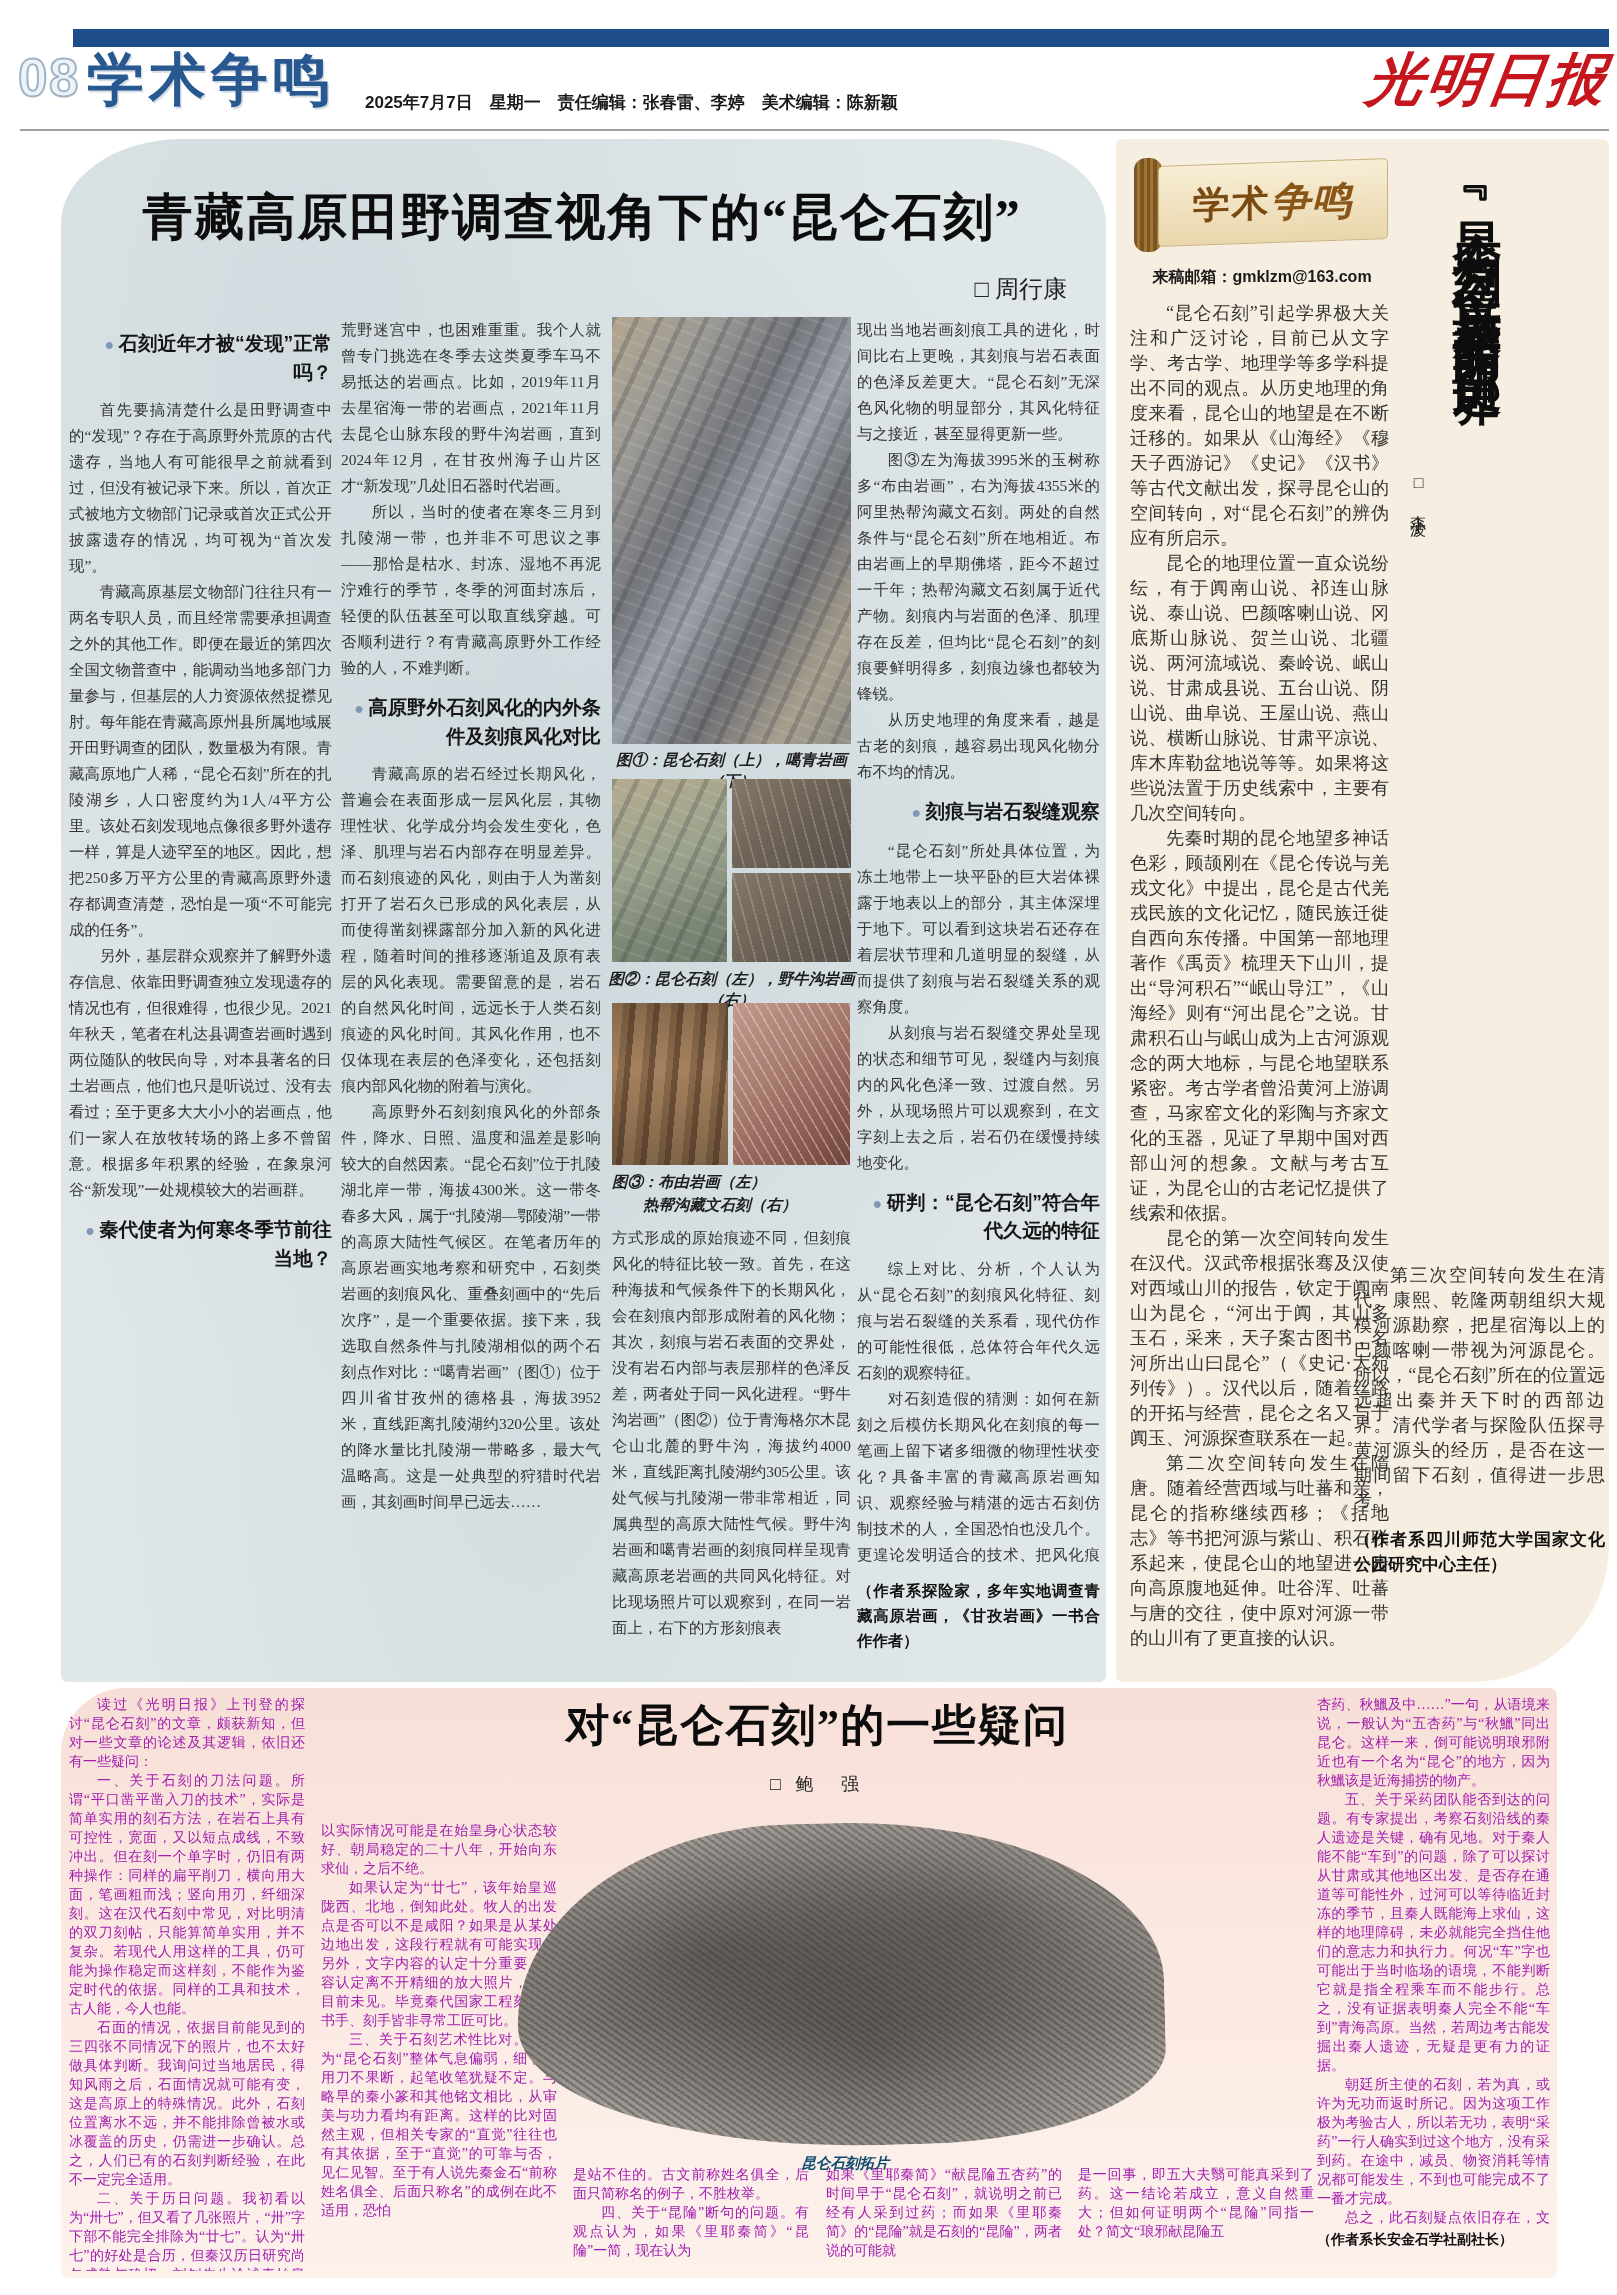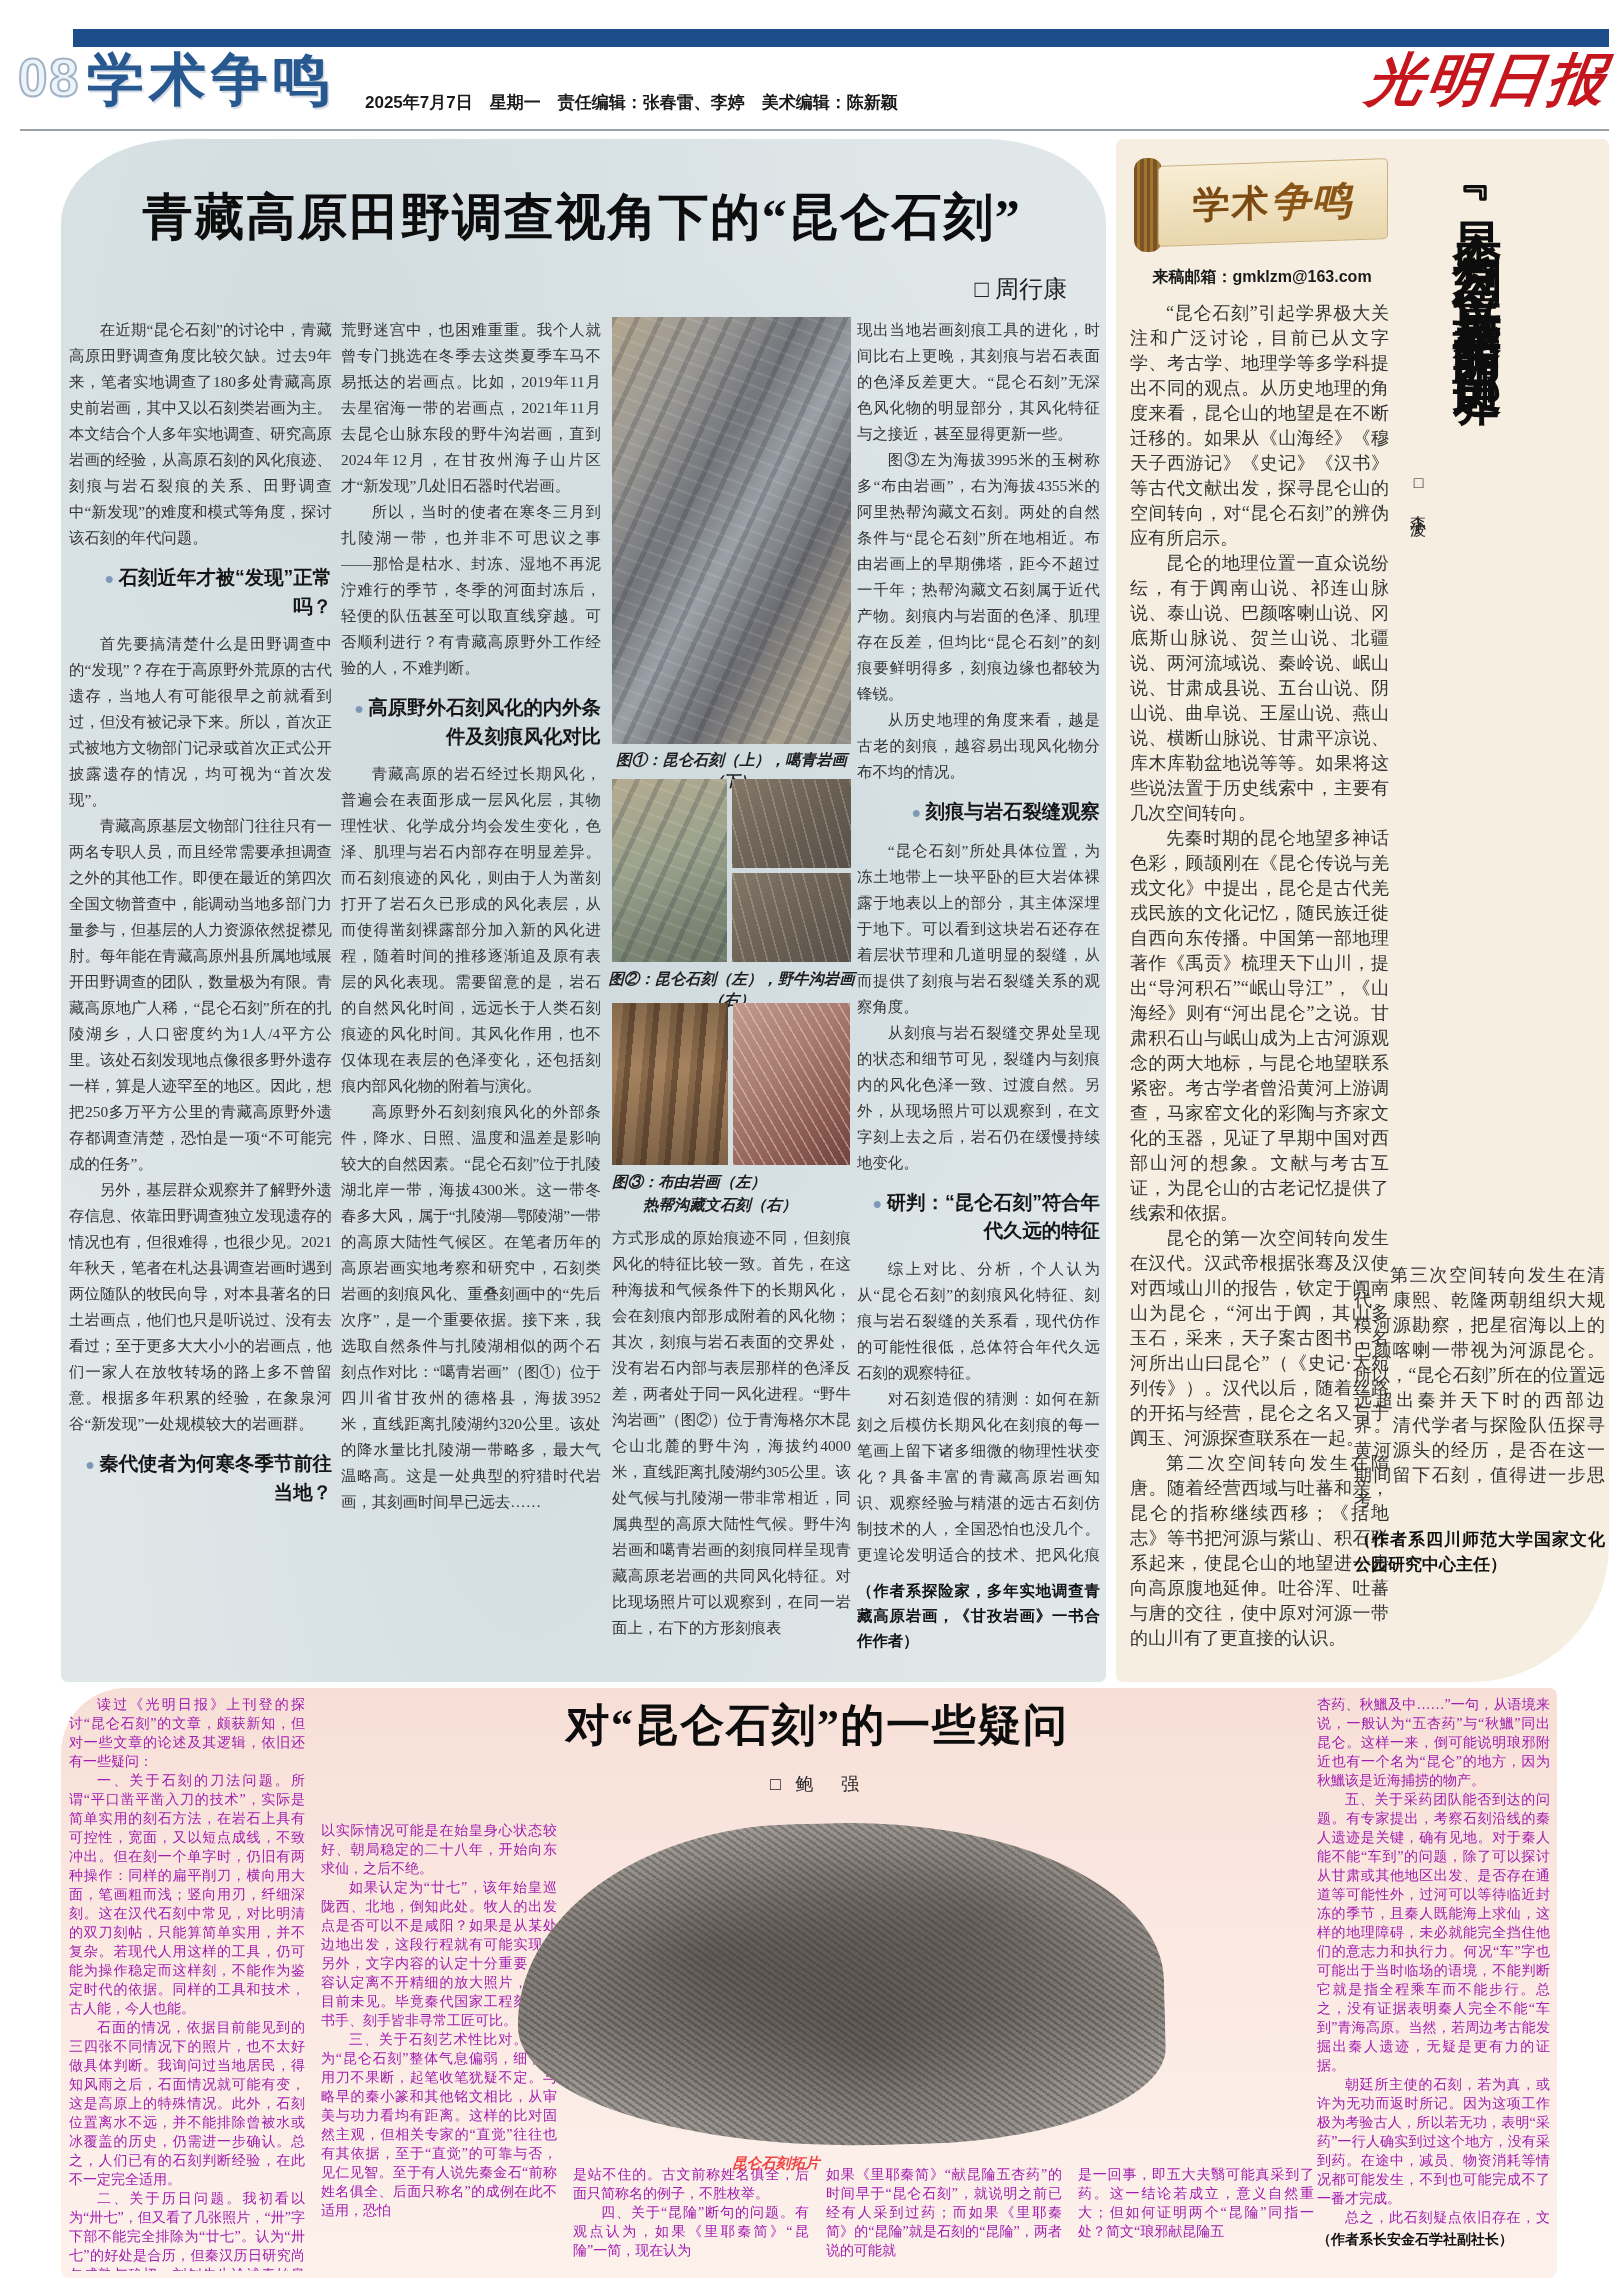--- a/index.html
+++ b/index.html
@@ -74,41 +74,40 @@
   .bcol{position:absolute;font-size:14px;line-height:19px;text-align:justify;color:#a21caf;overflow:hidden;}
   .bcol p{margin:0;text-indent:2em;}
   .bcol p.noind{text-indent:0;}
   .rubbing{left:517px;top:1823px;width:647px;height:323px;transform:rotate(-1.5deg);
      border-radius:46% 54% 40% 60% / 65% 55% 30% 42%;
      background:radial-gradient(ellipse at 30% 40%,rgba(60,55,52,.55),transparent 60%),
                 radial-gradient(ellipse at 70% 30%,rgba(70,65,60,.5),transparent 55%),
                 radial-gradient(ellipse at 55% 70%,rgba(50,45,42,.45),transparent 60%),
                 repeating-linear-gradient(37deg,rgba(30,28,26,.25) 0 2.4px,rgba(200,195,190,.18) 2.4px 5.7px),
                 linear-gradient(180deg,#b7b1ab,#8f8a84 60%,#a9a49e);}
-  .rubcap{left:732px;top:2154px;width:226px;text-align:left;font-style:italic;font-weight:bold;
-          font-size:14.6px;color:#ef4444;}
+  .rubcap{left:732px;top:2154px;width:226px;text-align:center;font-style:italic;font-weight:bold;
+          font-size:14.6px;color:#0c4a6e;}
 </style>
 </head>
 <body>
 
 <div id="page">
 
   <div class="abs topbar"></div>
   <div class="abs pagenum">08</div>
   <div class="abs secname">学术争鸣</div>
   <div class="abs dateline">2025年7月7日　星期一　责任编辑：张春雷、李婷　美术编辑：陈新颖</div>
   <div class="abs masthead">光明日报</div>
   <div class="abs hrule"></div>
 
   <div class="abs mainpanel"></div>
   <div class="abs maintitle">青藏高原田野调查视角下的“昆仑石刻”</div>
   <div class="abs mainbyline">□ 周行康</div>
 
   <div class="col" style="left:69px;top:317px;width:263px;height:1344px;">
-    <p>在近期“昆仑石刻”的讨论中，青藏高原田野调查角度比较欠缺。过去9年来，笔者实地调查了180多处青藏高原史前岩画，其中又以石刻类岩画为主。本文结合个人多年实地调查、研究高原岩画的经验，从高原石刻的风化痕迹、刻痕与岩石裂痕的关系、田野调查中“新发现”的难度和模式等角度，探讨该石刻的年代问题。</p>
     <div class="sh">石刻近年才被“发现”正常吗？</div>
     <p>首先要搞清楚什么是田野调查中的“发现”？存在于高原野外荒原的古代遗存，当地人有可能很早之前就看到过，但没有被记录下来。所以，首次正式被地方文物部门记录或首次正式公开披露遗存的情况，均可视为“首次发现”。</p>
     <p>青藏高原基层文物部门往往只有一两名专职人员，而且经常需要承担调查之外的其他工作。即便在最近的第四次全国文物普查中，能调动当地多部门力量参与，但基层的人力资源依然捉襟见肘。每年能在青藏高原州县所属地域展开田野调查的团队，数量极为有限。青藏高原地广人稀，“昆仑石刻”所在的扎陵湖乡，人口密度约为1人/4平方公里。该处石刻发现地点像很多野外遗存一样，算是人迹罕至的地区。因此，想把250多万平方公里的青藏高原野外遗存都调查清楚，恐怕是一项“不可能完成的任务”。</p>
     <p>另外，基层群众观察并了解野外遗存信息、依靠田野调查独立发现遗存的情况也有，但很难得，也很少见。2021年秋天，笔者在札达县调查岩画时遇到两位随队的牧民向导，对本县著名的日土岩画点，他们也只是听说过、没有去看过；至于更多大大小小的岩画点，他们一家人在放牧转场的路上多不曾留意。根据多年积累的经验，在象泉河谷“新发现”一处规模较大的岩画群。</p>
     <div class="sh">秦代使者为何寒冬季节前往当地？</div>
 
   </div>
 
   <div class="col" style="left:341px;top:317px;width:260px;height:1344px;">
     <p class="noind">荒野迷宫中，也困难重重。我个人就曾专门挑选在冬季去这类夏季车马不易抵达的岩画点。比如，2019年11月去星宿海一带的岩画点，2021年11月去昆仑山脉东段的野牛沟岩画，直到2024年12月，在甘孜州海子山片区才“新发现”几处旧石器时代岩画。</p>

